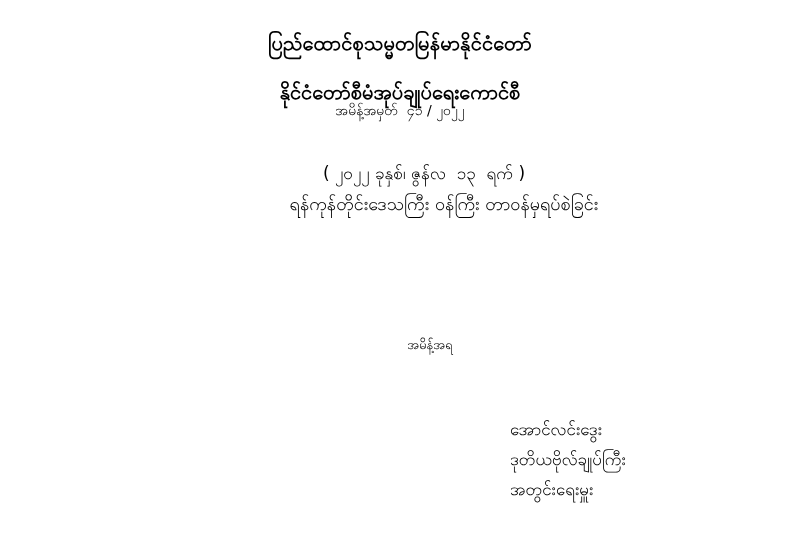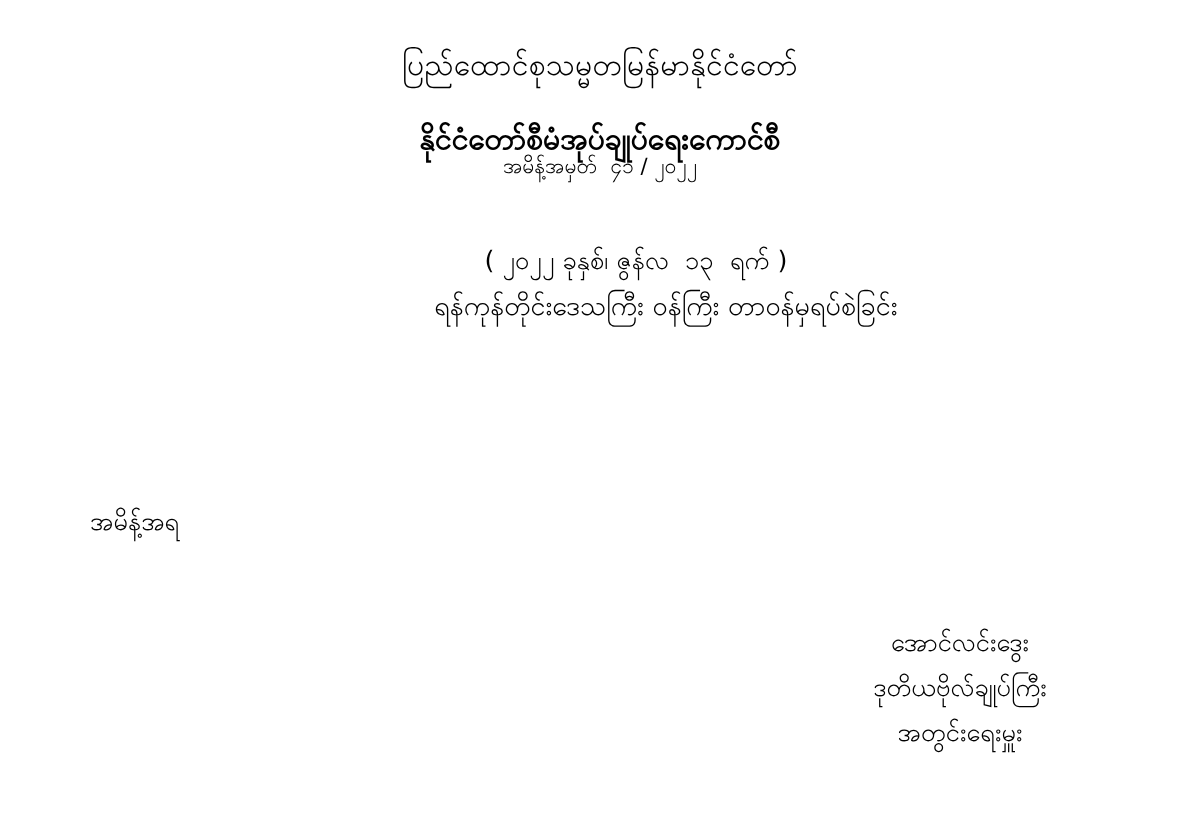--- a/index.html
+++ b/index.html
@@ -23,21 +23,21 @@
   .line {
     position: absolute;
     left: 0;
     width: 100%;
     text-align: center;
     white-space: pre;
   }
   .country-title {
     top: 30px;
     font-size: 20px;
-    font-weight: normal;
+    font-weight: bold;
     letter-spacing: 0.2px;
   }
   .council-title {
     top: 62px;
     font-size: 20px;
     font-weight: bold;
     margin-top: 17px;
   }
   .order-number {
     top: 101px;
@@ -66,30 +66,30 @@
     font-size: 17px;
     line-height: 25px;
     text-align: justify;
     text-indent: 30px;
   }
   .by-order {
     position: absolute;
     top: 336px;
     left: 60px;
     right: 0;
-    text-align: left;
-    font-size: 17px;
+    text-align: center;
+    font-size: 13px;
     white-space: pre;
   }
   .signature-block {
     position: absolute;
     top: 414px;
     left: 510px;
     width: 260px;
-    text-align: center;
+    text-align: left;
     font-size: 17px;
     line-height: 30px;
   }
   .signature-block div {
     white-space: pre;
   }
 </style>
 </head>
 <body>
 

